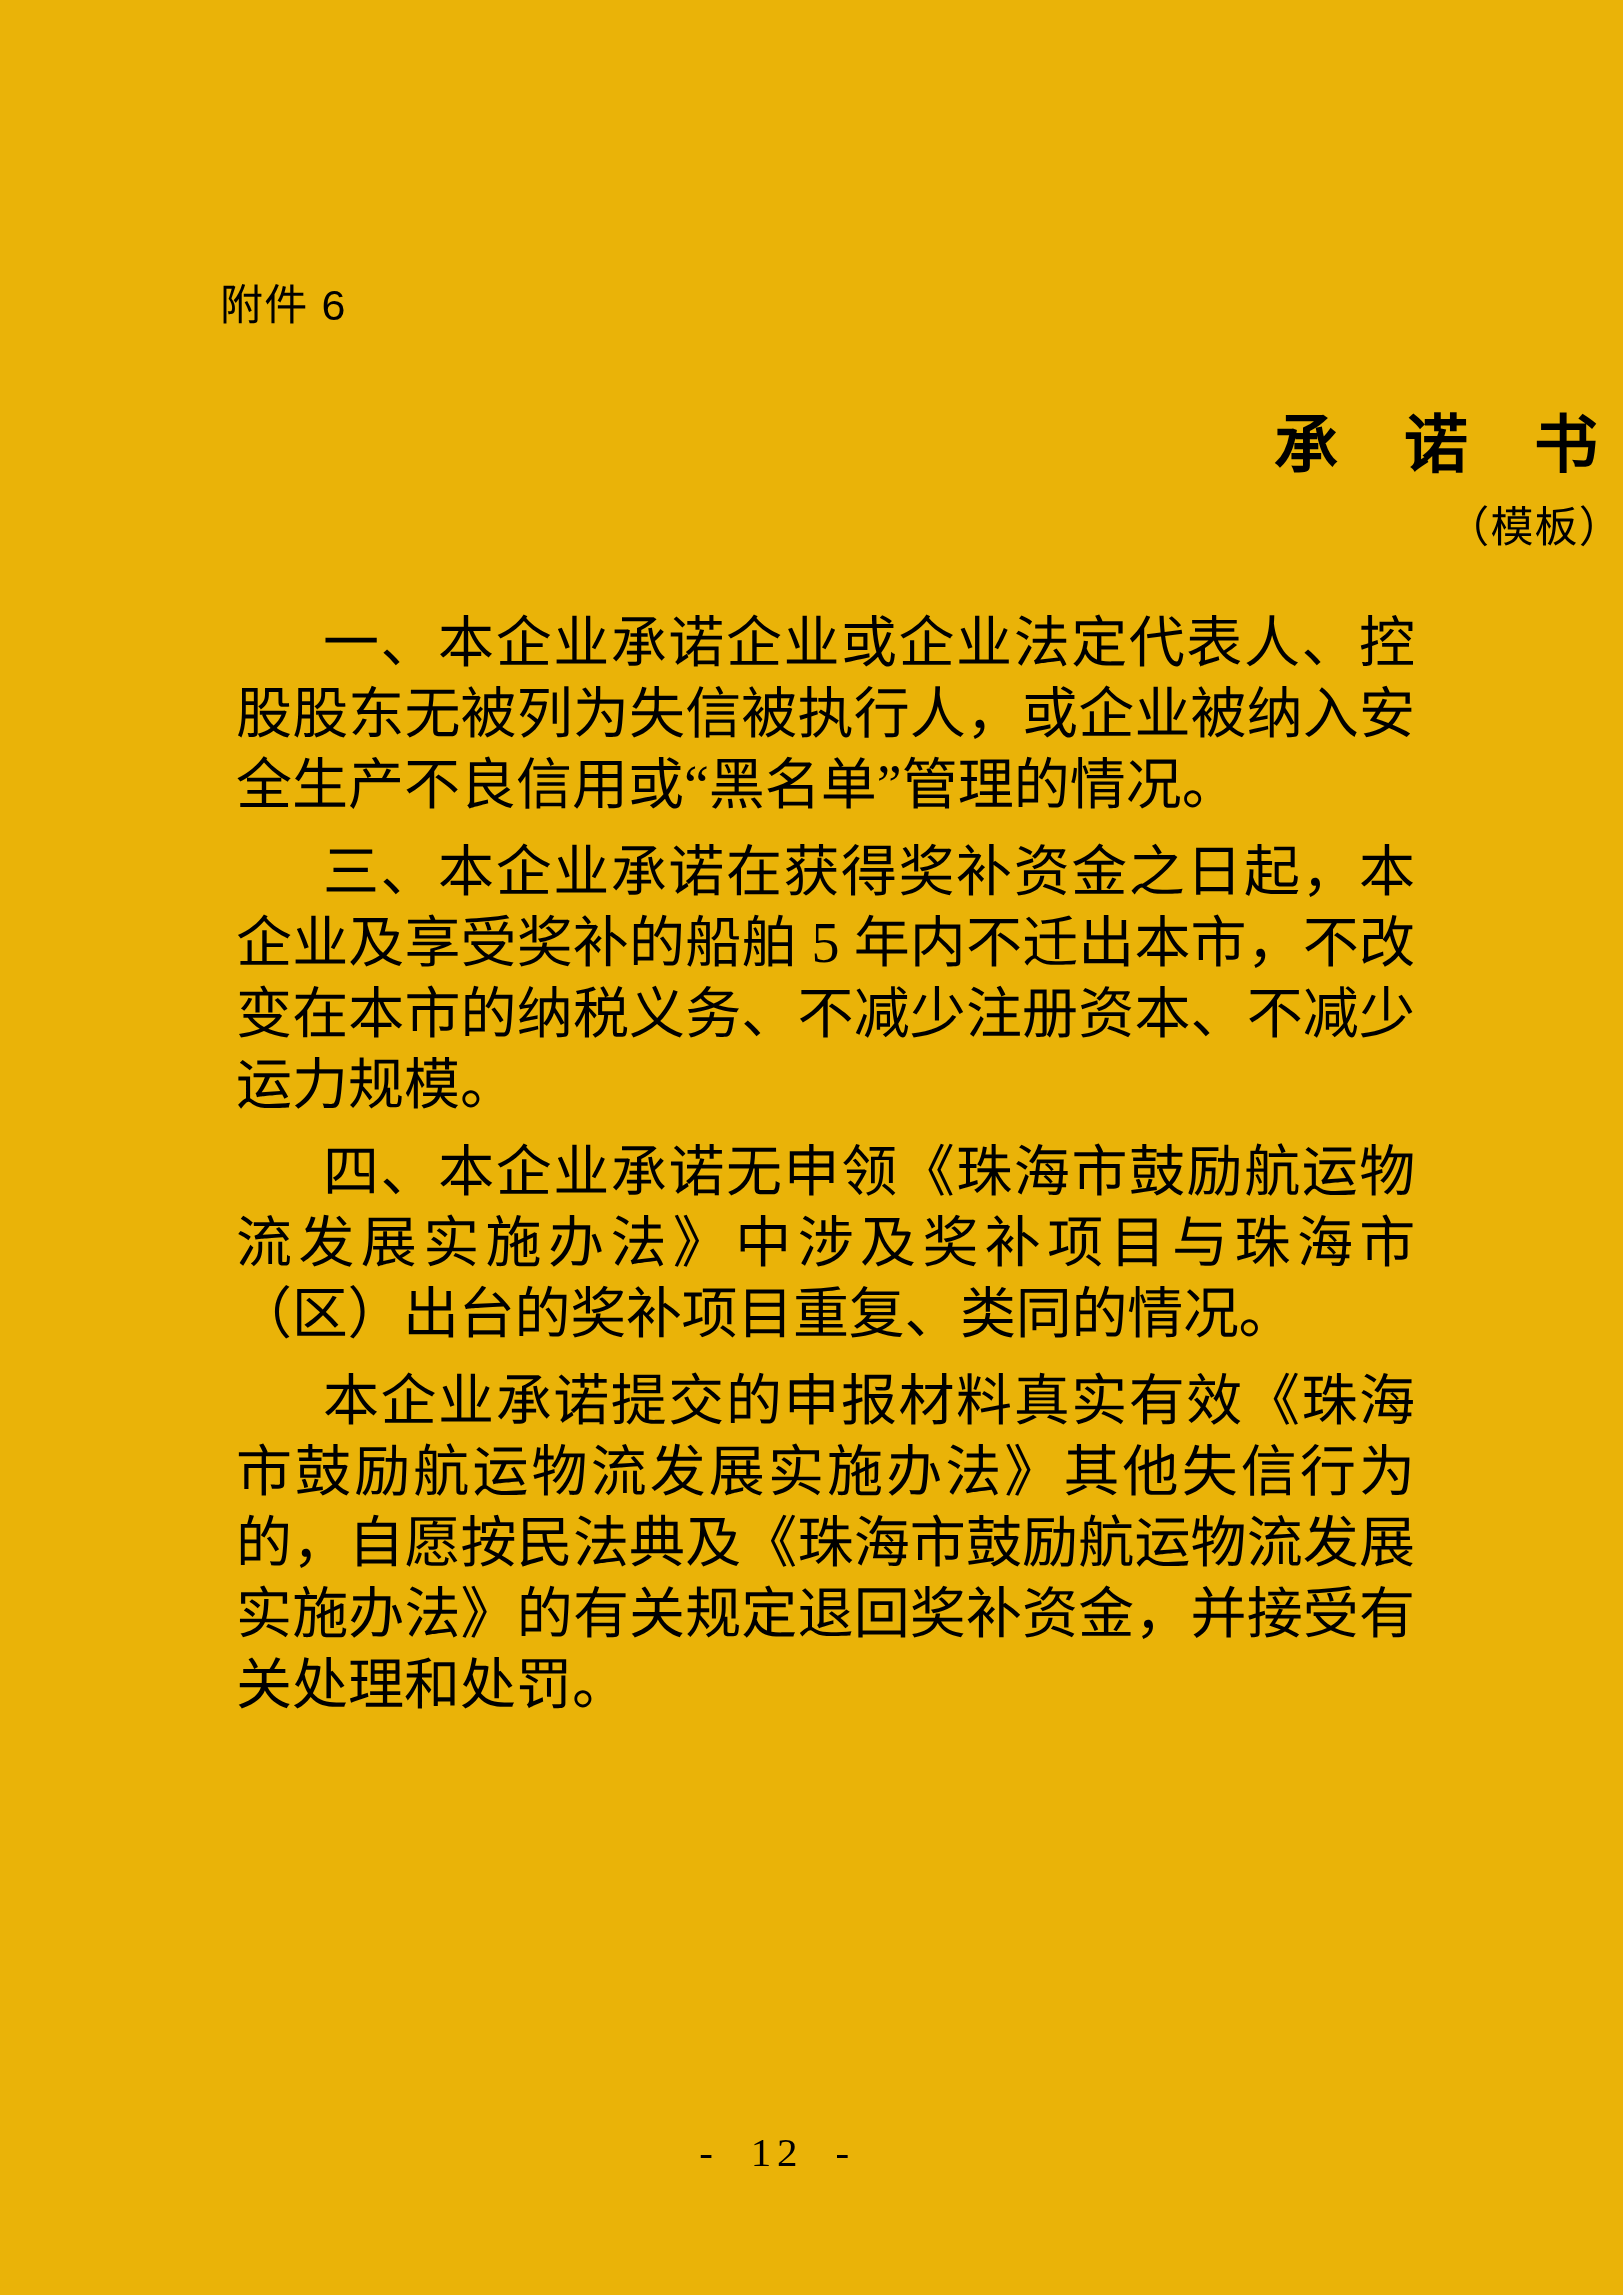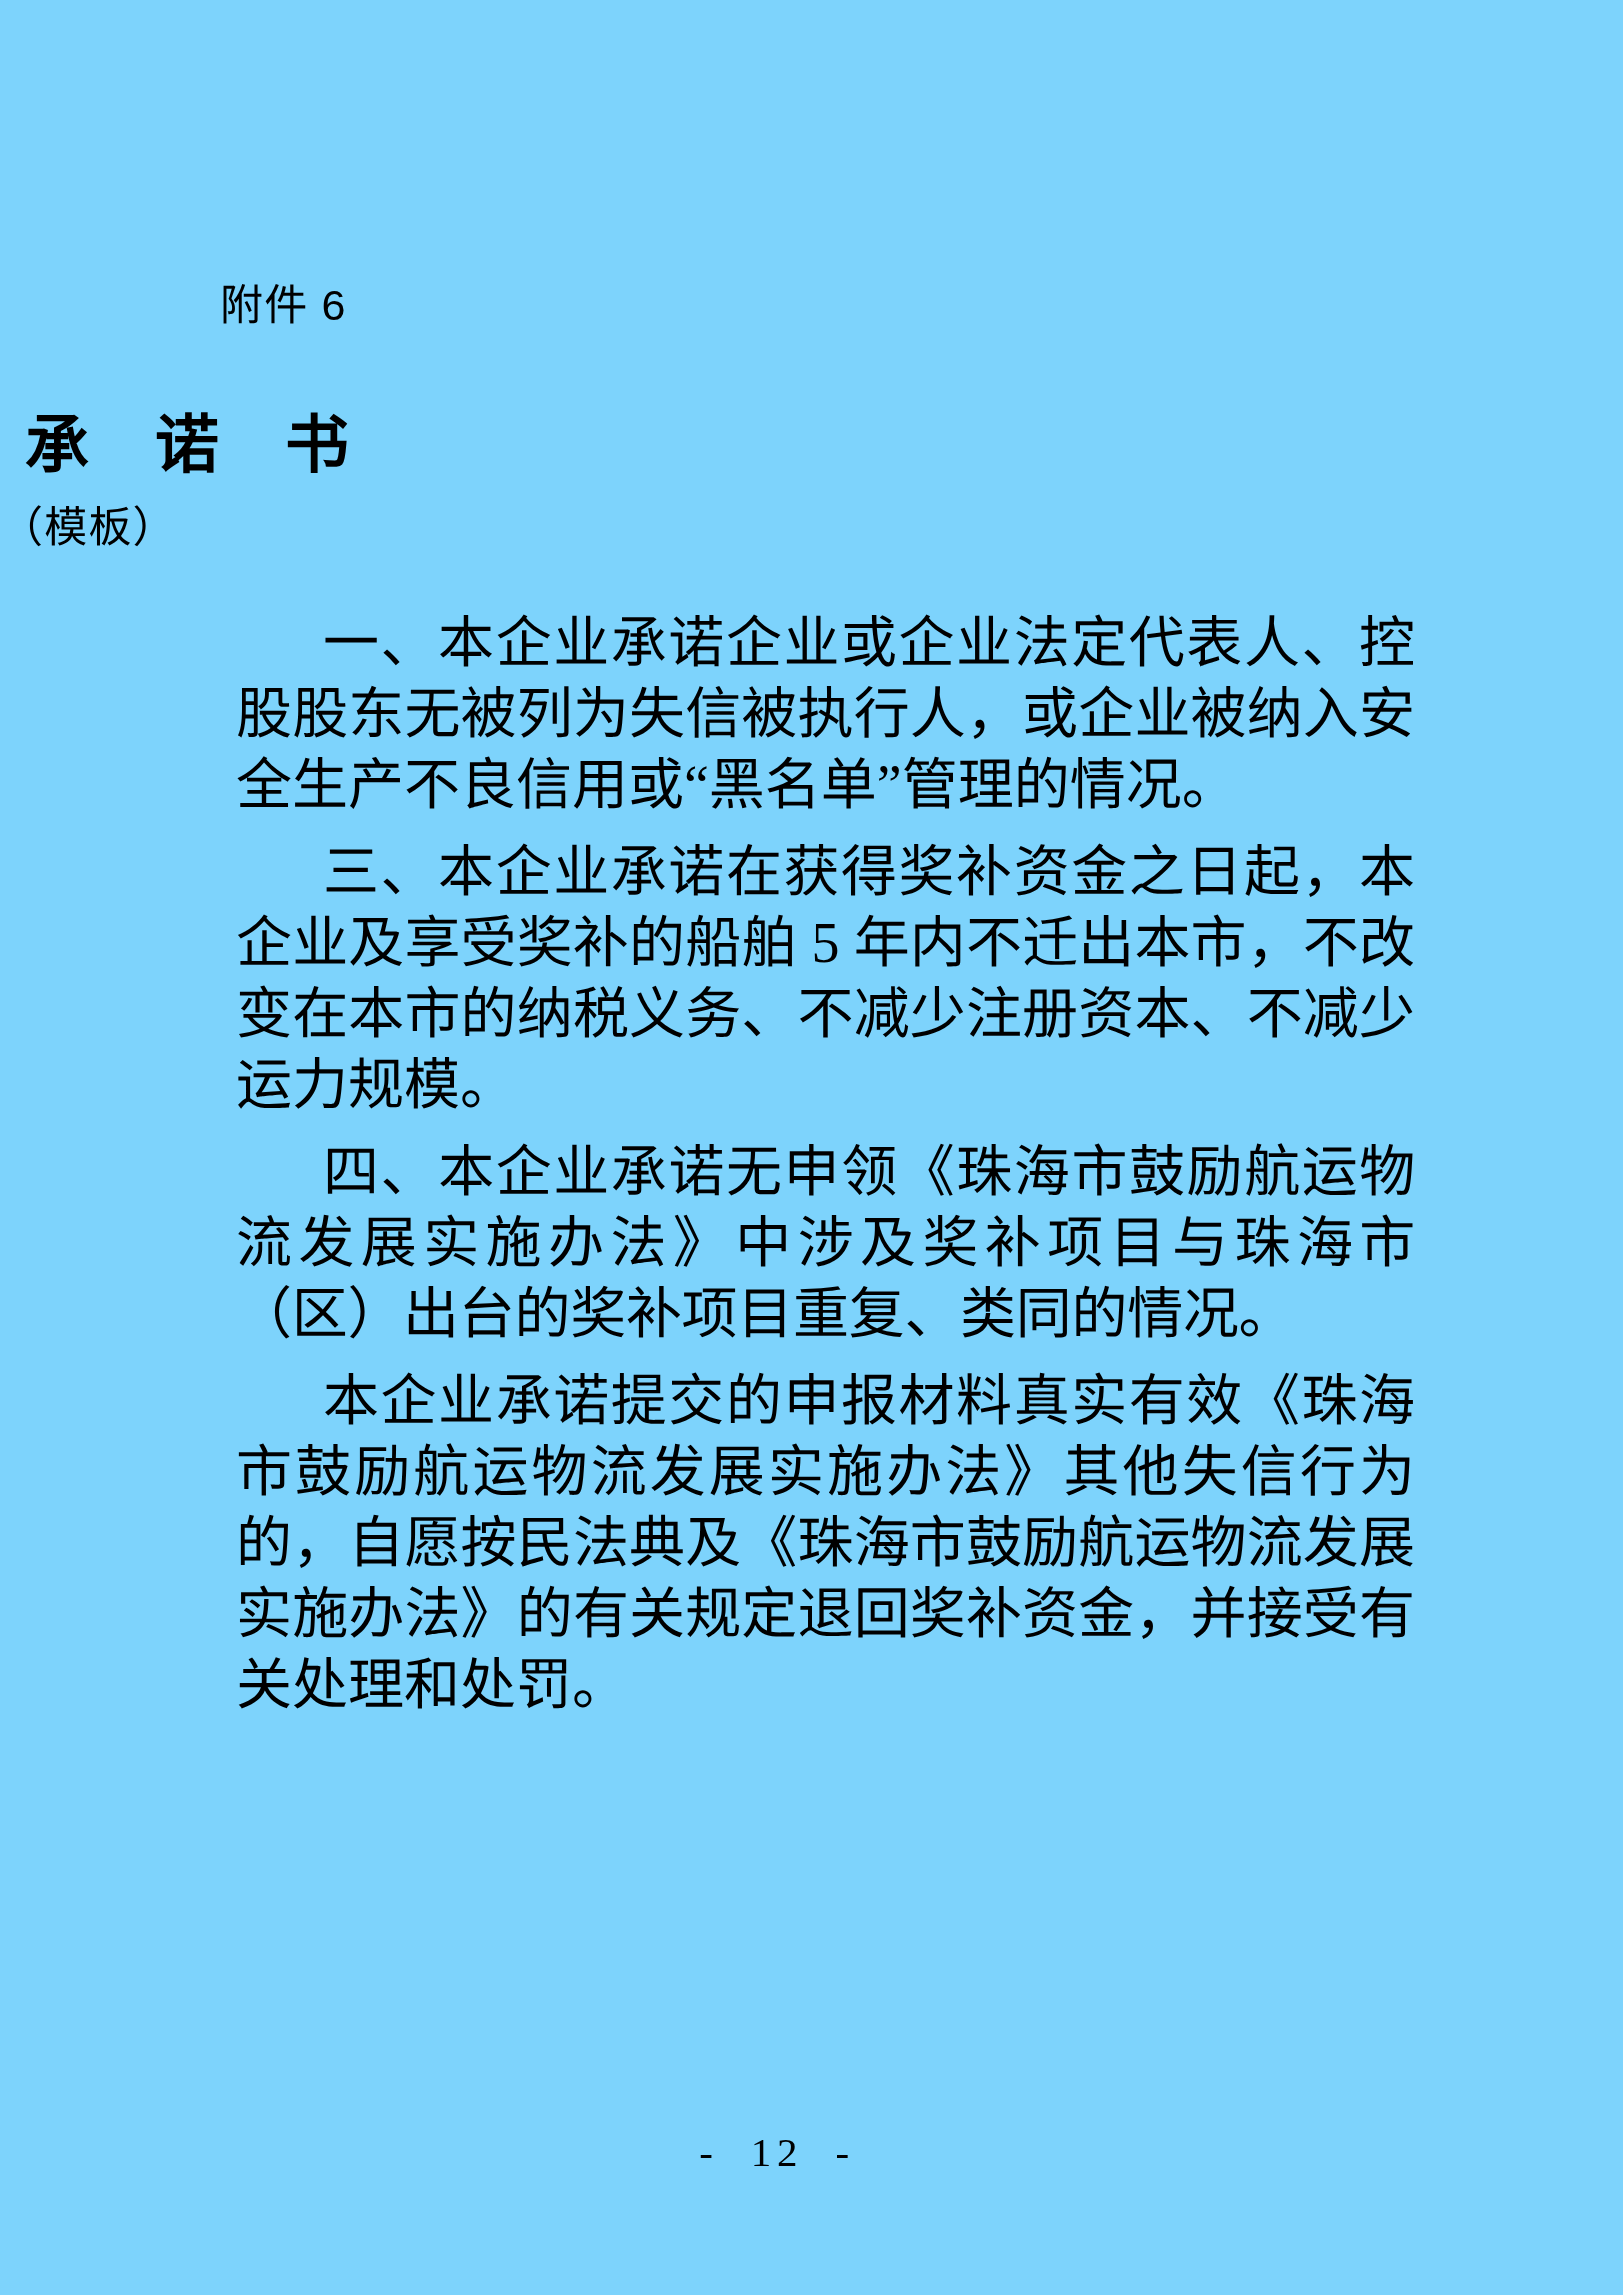--- a/index.html
+++ b/index.html
@@ -12,21 +12,21 @@
   body {
     font-family: "Liberation Serif", "DejaVu Serif", serif;
     color: #000000;
     -webkit-font-smoothing: antialiased;
   }
 
   .page {
     position: relative;
     width: 1623px;
     height: 2295px;
-    background: #7dd3fc;
+    background: #eab308;
     box-sizing: border-box;
     overflow: hidden;
   }
 
   
   .attachment-label {
     position: absolute;
     left: 220px;
     top: 282px;
     font-family: "Liberation Sans", "DejaVu Sans", sans-serif;
@@ -35,21 +35,21 @@
     letter-spacing: 1.2px;
     white-space: pre;
   }
 
   
   .title-block {
     position: absolute;
     left: 0;
     top: 403px;
     width: 1623px;
-    text-align: left;
+    text-align: right;
   }
 
   .doc-title {
     font-family: "Liberation Serif", "DejaVu Serif", serif;
     font-size: 64px;
     font-weight: bold;
     letter-spacing: 25px;
     text-indent: 25px;
     line-height: 1.35;
     white-space: pre;

